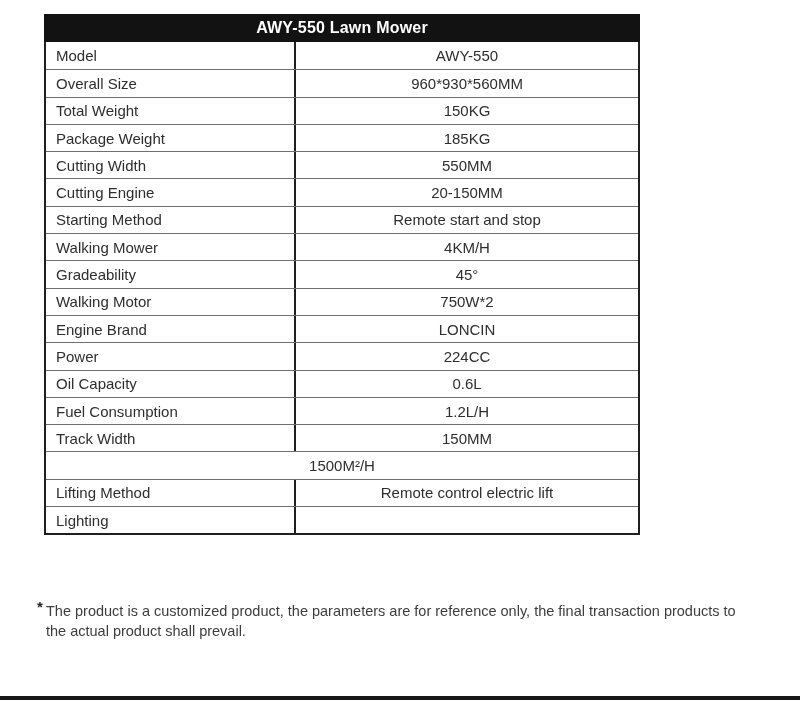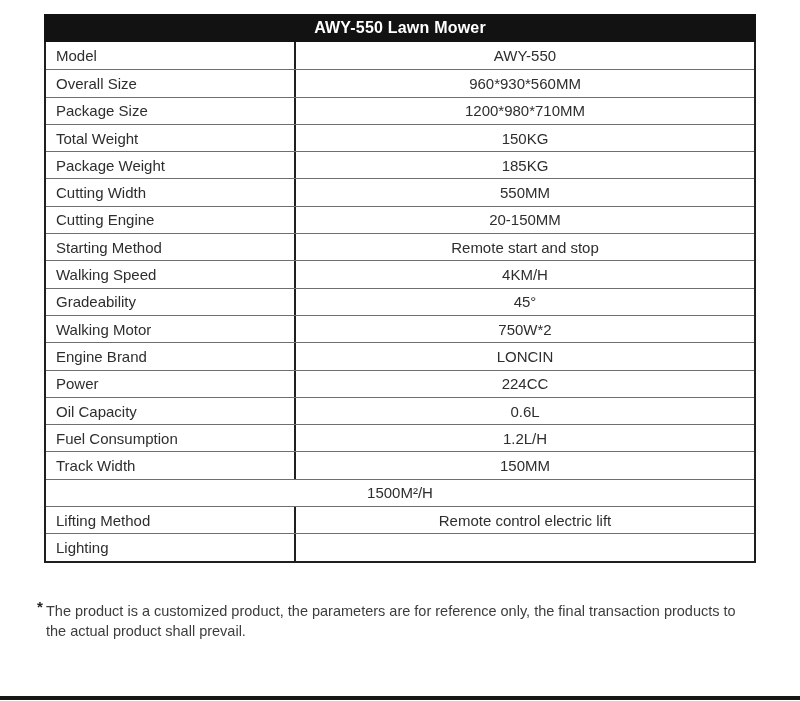--- a/index.html
+++ b/index.html
@@ -12,21 +12,21 @@
     height: 701px;
     position: relative;
     overflow: hidden;
     font-family: "Liberation Sans", "DejaVu Sans", sans-serif;
     color: var(--body_text, #2e2e2e);
   }
   .spec-card {
     position: absolute;
     left: 44px;
     top: 14px;
-    width: 712px;
+    width: 596px;
   }
   .spec-header {
     box-sizing: border-box;
     height: 28px;
     background: var(--header_bg, #121212);
     color: var(--header_text, #ffffff);
     display: flex;
     align-items: center;
     justify-content: center;
     font-size: 16px;
@@ -108,24 +108,20 @@
   <div class="spec-row">
     <div class="cell label">Model</div>
     <div class="cell value">AWY-550</div>
   </div>
 
   <div class="spec-row">
     <div class="cell label">Overall Size</div>
     <div class="cell value">960*930*560MM</div>
   </div>
 
-  <div class="spec-row">
-    <div class="cell label">Package Size</div>
-    <div class="cell value">1200*980*710MM</div>
-  </div>
 
   <div class="spec-row">
     <div class="cell label">Total Weight</div>
     <div class="cell value">150KG</div>
   </div>
 
   <div class="spec-row">
     <div class="cell label">Package Weight</div>
     <div class="cell value">185KG</div>
   </div>
@@ -139,21 +135,21 @@
     <div class="cell label">Cutting Engine</div>
     <div class="cell value">20-150MM</div>
   </div>
 
   <div class="spec-row">
     <div class="cell label">Starting Method</div>
     <div class="cell value">Remote start and stop</div>
   </div>
 
   <div class="spec-row">
-    <div class="cell label">Walking Speed</div>
+    <div class="cell label">Walking Mower</div>
     <div class="cell value">4KM/H</div>
   </div>
 
   <div class="spec-row">
     <div class="cell label">Gradeability</div>
     <div class="cell value">45°</div>
   </div>
 
   <div class="spec-row">
     <div class="cell label">Walking Motor</div>

